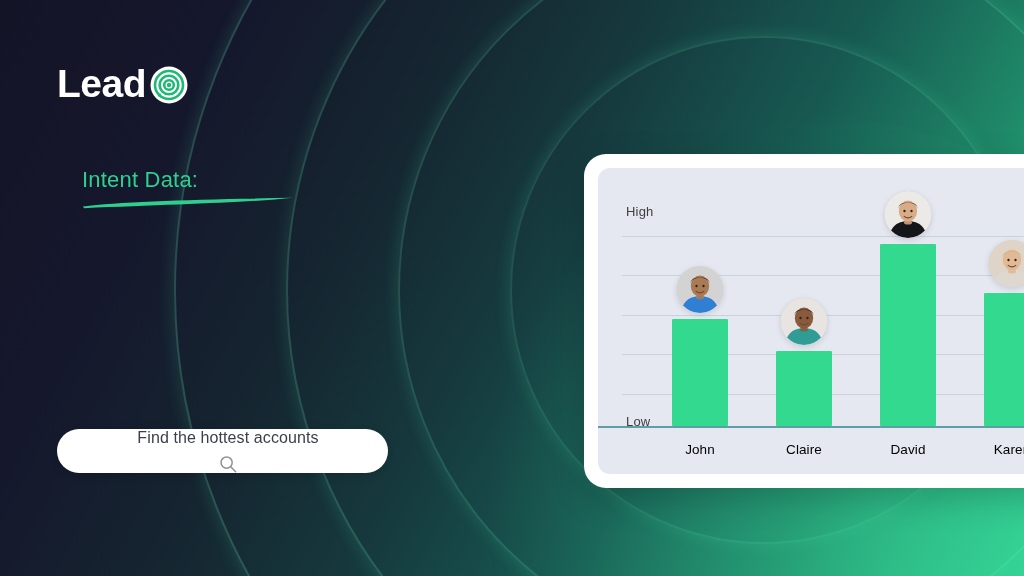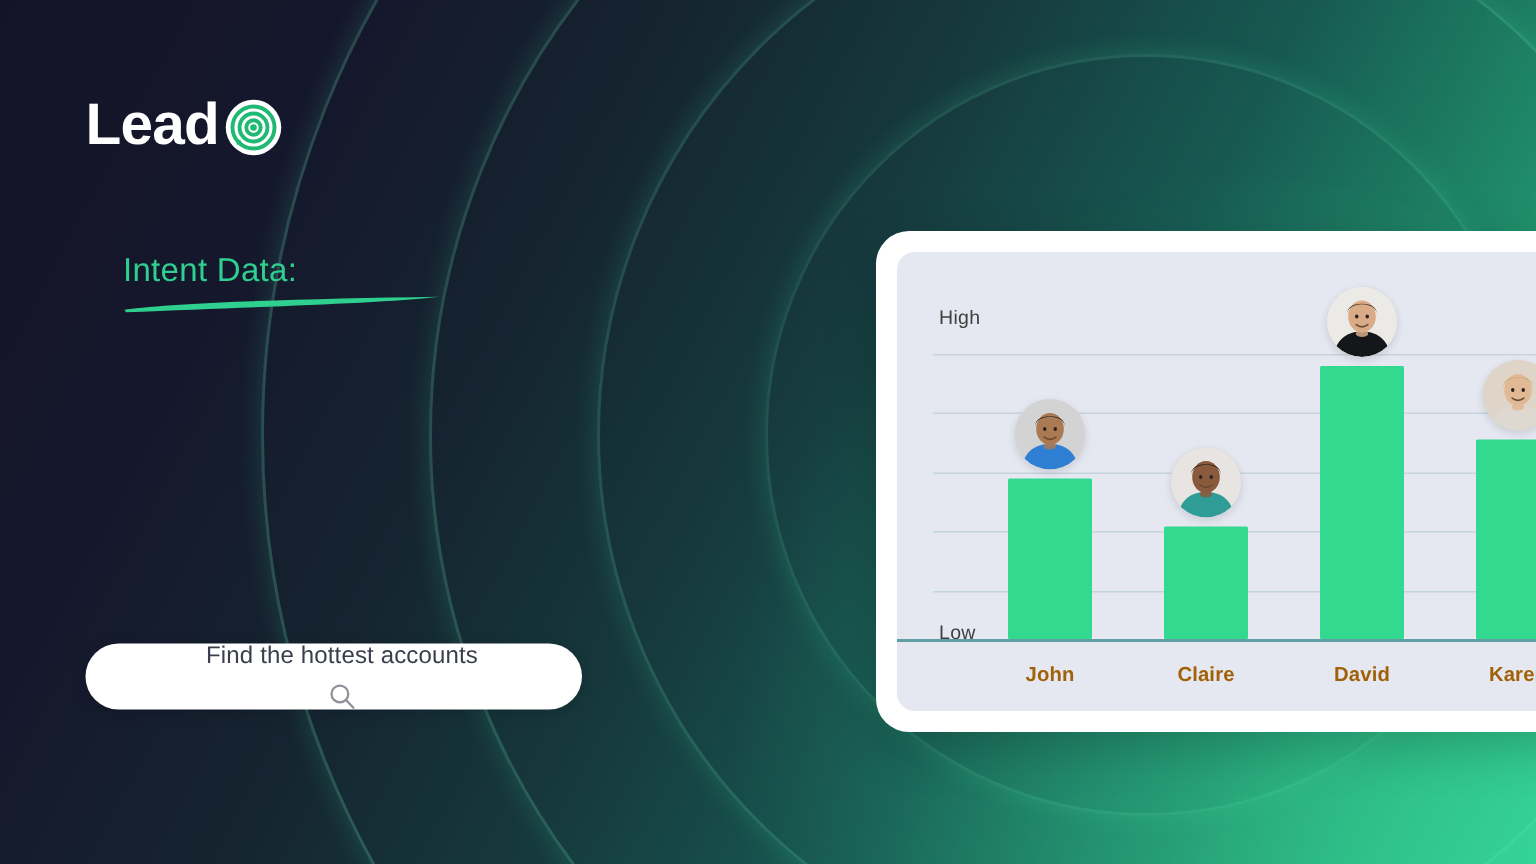--- a/index.html
+++ b/index.html
@@ -129,21 +129,21 @@
   }
   .bar-avatar {
     position:absolute; left:50%; transform:translateX(-50%);
     width:47px; height:47px; border-radius:50%;
     overflow:hidden;
     background:#d8d8d8;
     box-shadow:0 2px 6px rgba(0,0,0,0.12);
   }
   .bar-name {
     position:absolute; bottom:-31px; left:50%; transform:translateX(-50%);
-    color:#a16207; font-size:13.5px; font-weight:bold; white-space:nowrap;
+    color:#000000; font-size:13.5px; font-weight:normal; white-space:nowrap;
     letter-spacing:0.1px;
     margin-top:36px;
   }
 </style>
 </head>
 <body>
 
 <div class="stage">
 
   <div class="glow-rings">

